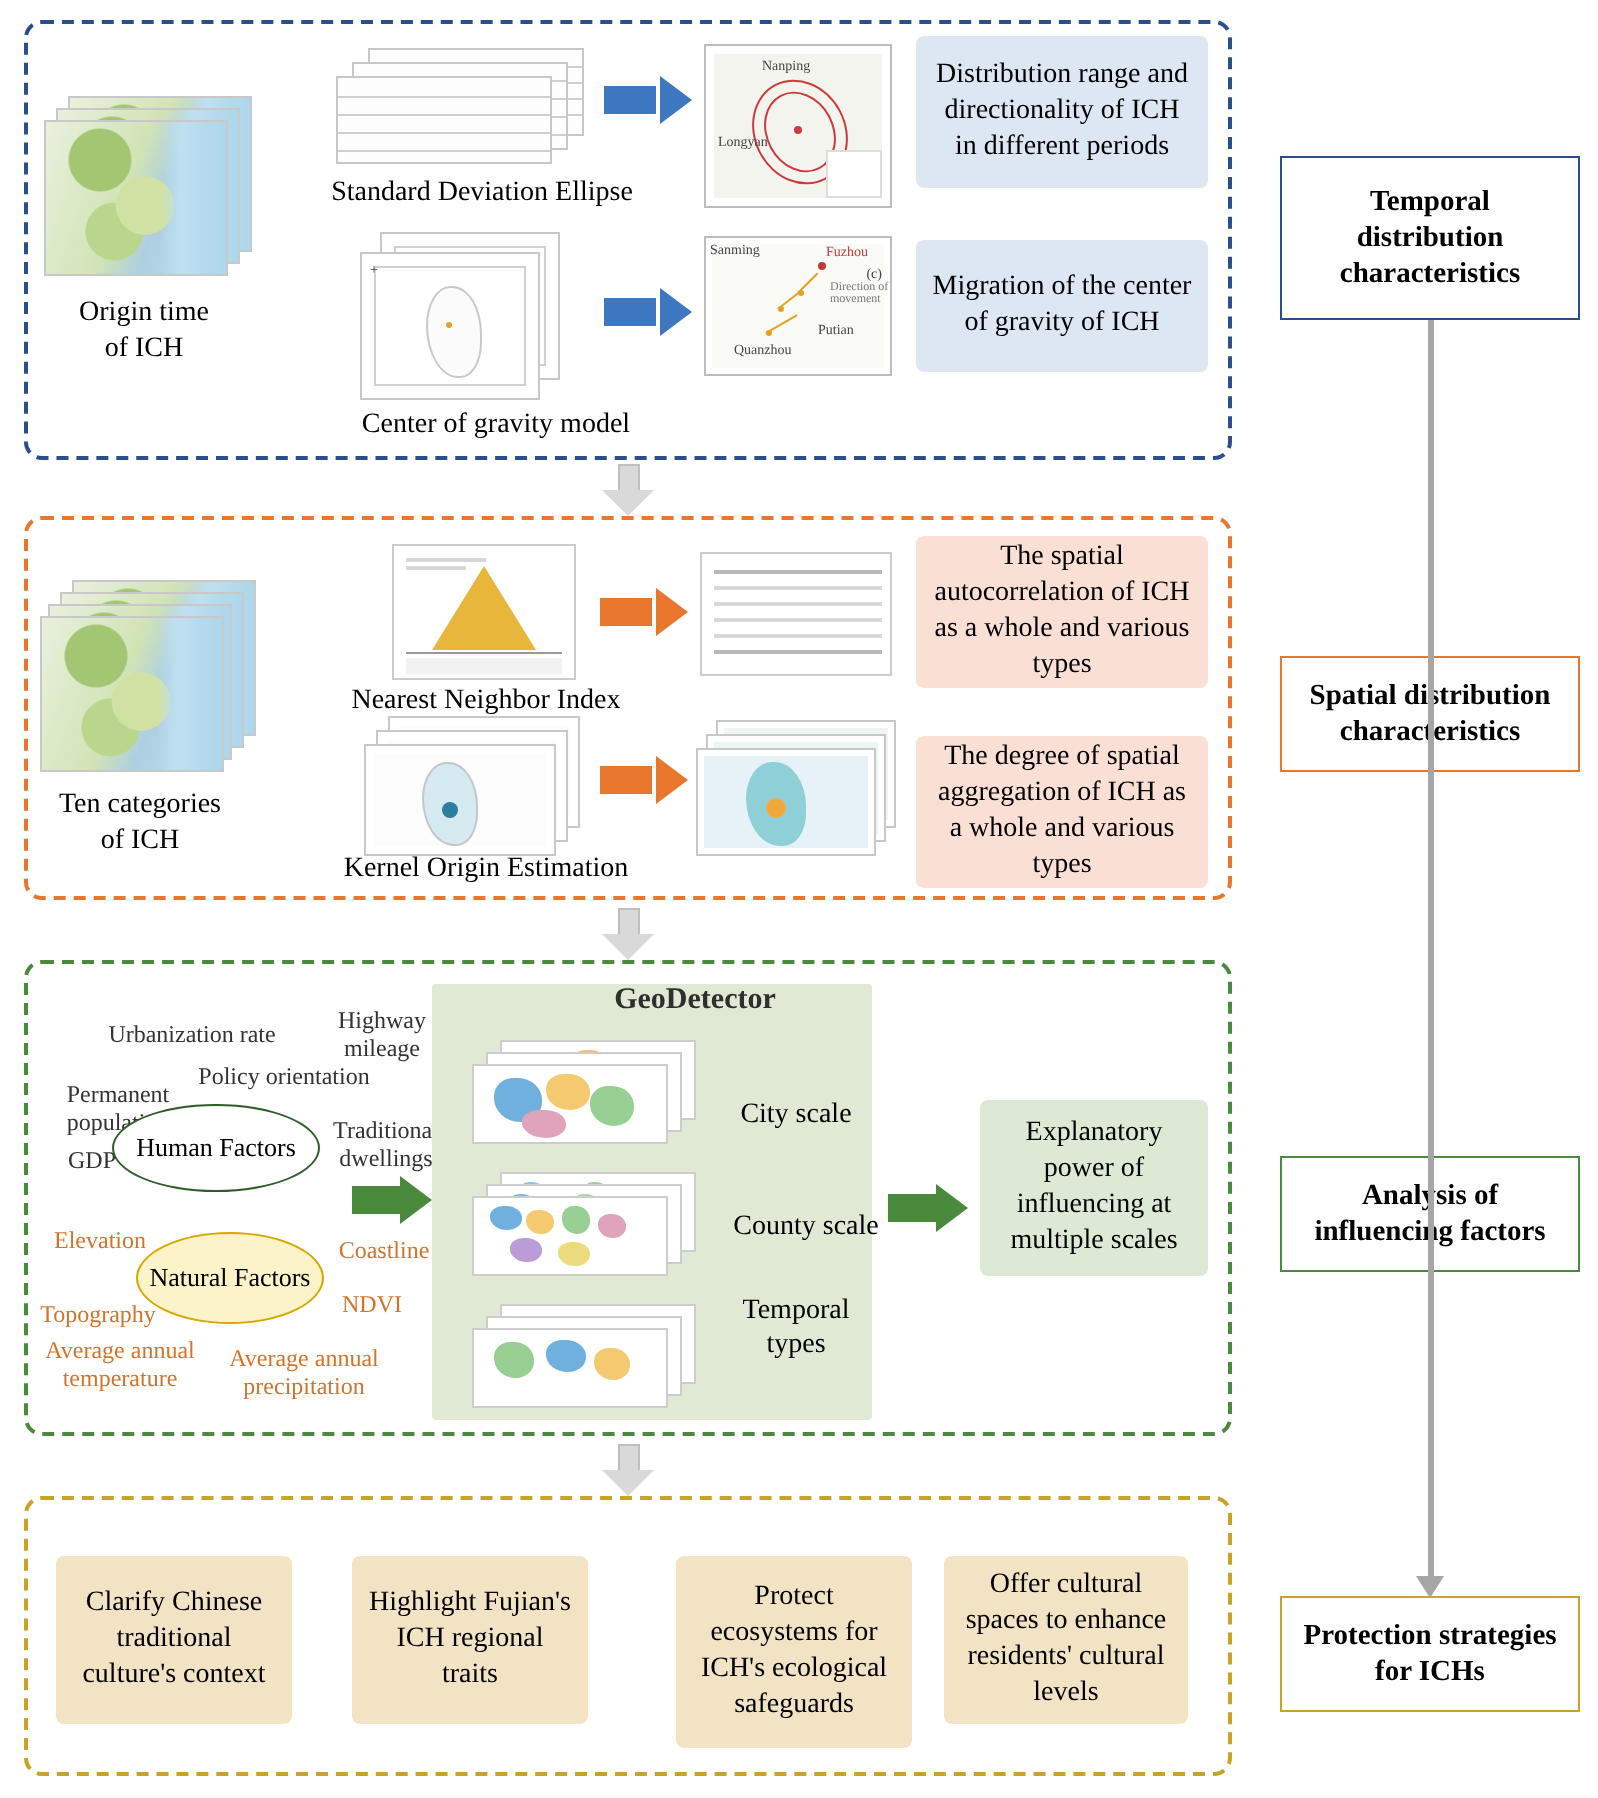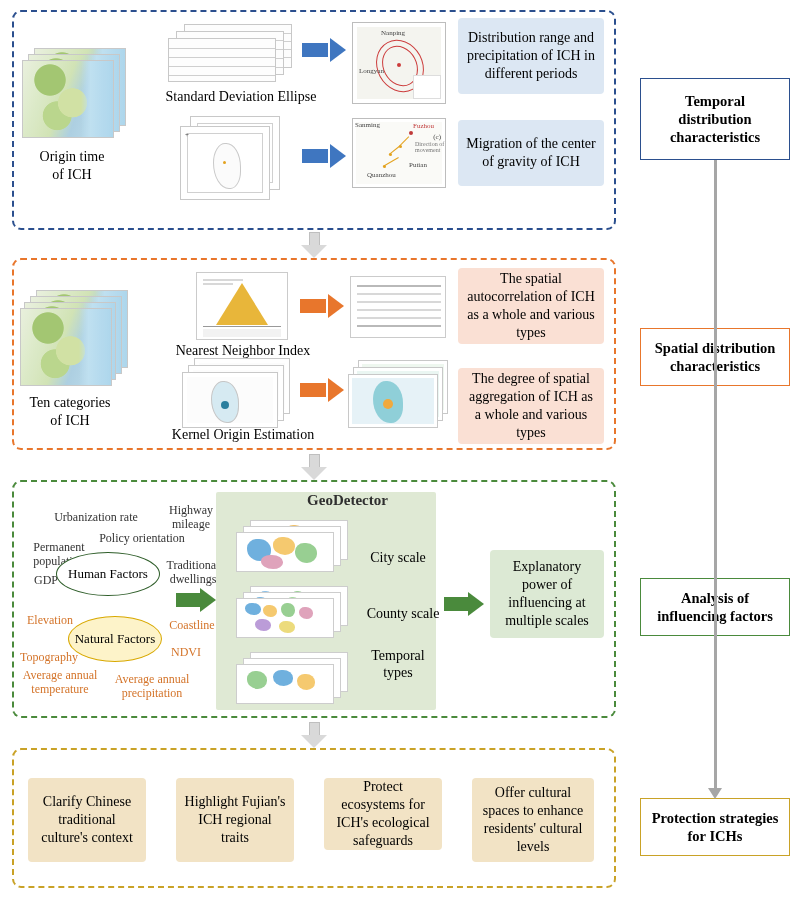--- a/index.html
+++ b/index.html
@@ -360,35 +360,36 @@
     <div style="position:absolute; inset:4px; background:#f4f4ef;"></div>
     <div class="ellipse-ring" style="left:24px; top:16px; width:44px; height:52px;"></div>
     <div class="ellipse-ring" style="left:30px; top:22px; width:32px; height:40px;"></div>
     <div class="dot" style="left:44px; top:40px; width:4px; height:4px; background:#cc3b3b;"></div>
     <div class="label-small" style="left:28px; top:6px;">Nanping</div>
     <div class="label-small" style="left:6px; top:44px;">Longyan</div>
     <div class="label-small" style="left:60px; top:62px;">Xiamen</div>
     <div style="position:absolute; right:4px; bottom:4px; width:26px; height:22px; background:#fff; border:1px solid #ddd;"></div>
   </div>
 
-  <div class="callout blue" style="left:458px; top:18px; width:146px; height:76px;">Distribution range and precipitation of ICH in different periods</div>
+  <div class="callout blue" style="left:458px; top:18px; width:146px; height:76px;">Distribution range and directionality of ICH in different periods</div>
 
   <div class="mapstack" style="left:180px; top:116px; width:110px; height:86px;">
     <div class="sheet" style="left:10px; top:0; width:90px; height:74px;">
       <div style="position:absolute; inset:6px; border:0.8px solid #d0d0d0;"></div>
       <div style="position:absolute; left:34px; top:14px; width:26px; height:44px; background:#fbfbfb; border:0.8px solid #c9c9c9; border-radius:40% 55% 45% 60%;"></div>
       <div class="dot" style="left:44px; top:32px; width:3px; height:3px; background:#e3a21f;"></div>
     </div>
     <div class="sheet" style="left:0px; top:10px; width:90px; height:74px;">
       <div style="position:absolute; inset:6px; border:0.8px solid #d0d0d0;"></div>
       <div style="position:absolute; left:32px; top:16px; width:26px; height:44px; background:#fbfbfb; border:0.8px solid #c9c9c9; border-radius:45% 55% 40% 60%;"></div>
       <div class="dot" style="left:42px; top:34px; width:3px; height:3px; background:#e3a21f;"></div>
       <div class="label-small" style="left:4px; top:4px;">+</div>
     </div>
   </div>
+  <div class="caption" style="left:158px; top:204px; width:180px;">Center of gravity model</div>
 
   <div class="barrow blue" style="left:302px; top:144px; width:44px;">
     <div class="body"></div>
       <div class="tip"></div>
   </div>
 
   <div class="smallmap" style="left:352px; top:118px; width:94px; height:70px;">
     <div style="position:absolute; inset:3px; background:#fafaf7;"></div>
     <div class="label-small" style="left:2px; top:2px;">Sanming</div>
     <div class="label-small" style="left:60px; top:3px; color:#c03a3a;">Fuzhou</div>
@@ -624,21 +625,21 @@
 
   <div class="down-arrow da3">
     <div class="shaft"></div>
       <div class="head"></div>
   </div>
 
   <div class="stage strategy"></div>
 
   <div class="callout tan" style="left:28px; top:778px; width:118px; height:84px;">Clarify Chinese traditional culture's context</div>
   <div class="callout tan" style="left:176px; top:778px; width:118px; height:84px;">Highlight Fujian's ICH regional traits</div>
-  <div class="callout tan" style="left:324px; top:778px; width:118px; height:72px;">Protect ecosystems for ICH's ecological safeguards</div>
+  <div class="callout tan" style="left:338px; top:778px; width:118px; height:96px;">Protect ecosystems for ICH's ecological safeguards</div>
   <div class="callout tan" style="left:472px; top:778px; width:122px; height:84px;">Offer cultural spaces to enhance residents' cultural levels</div>
 
   <div class="result r4">
     <span>Protection strategies for ICHs</span>
   </div>
 
   <div class="vline"></div>
   <div class="vline-head"></div>
 
 </div>

